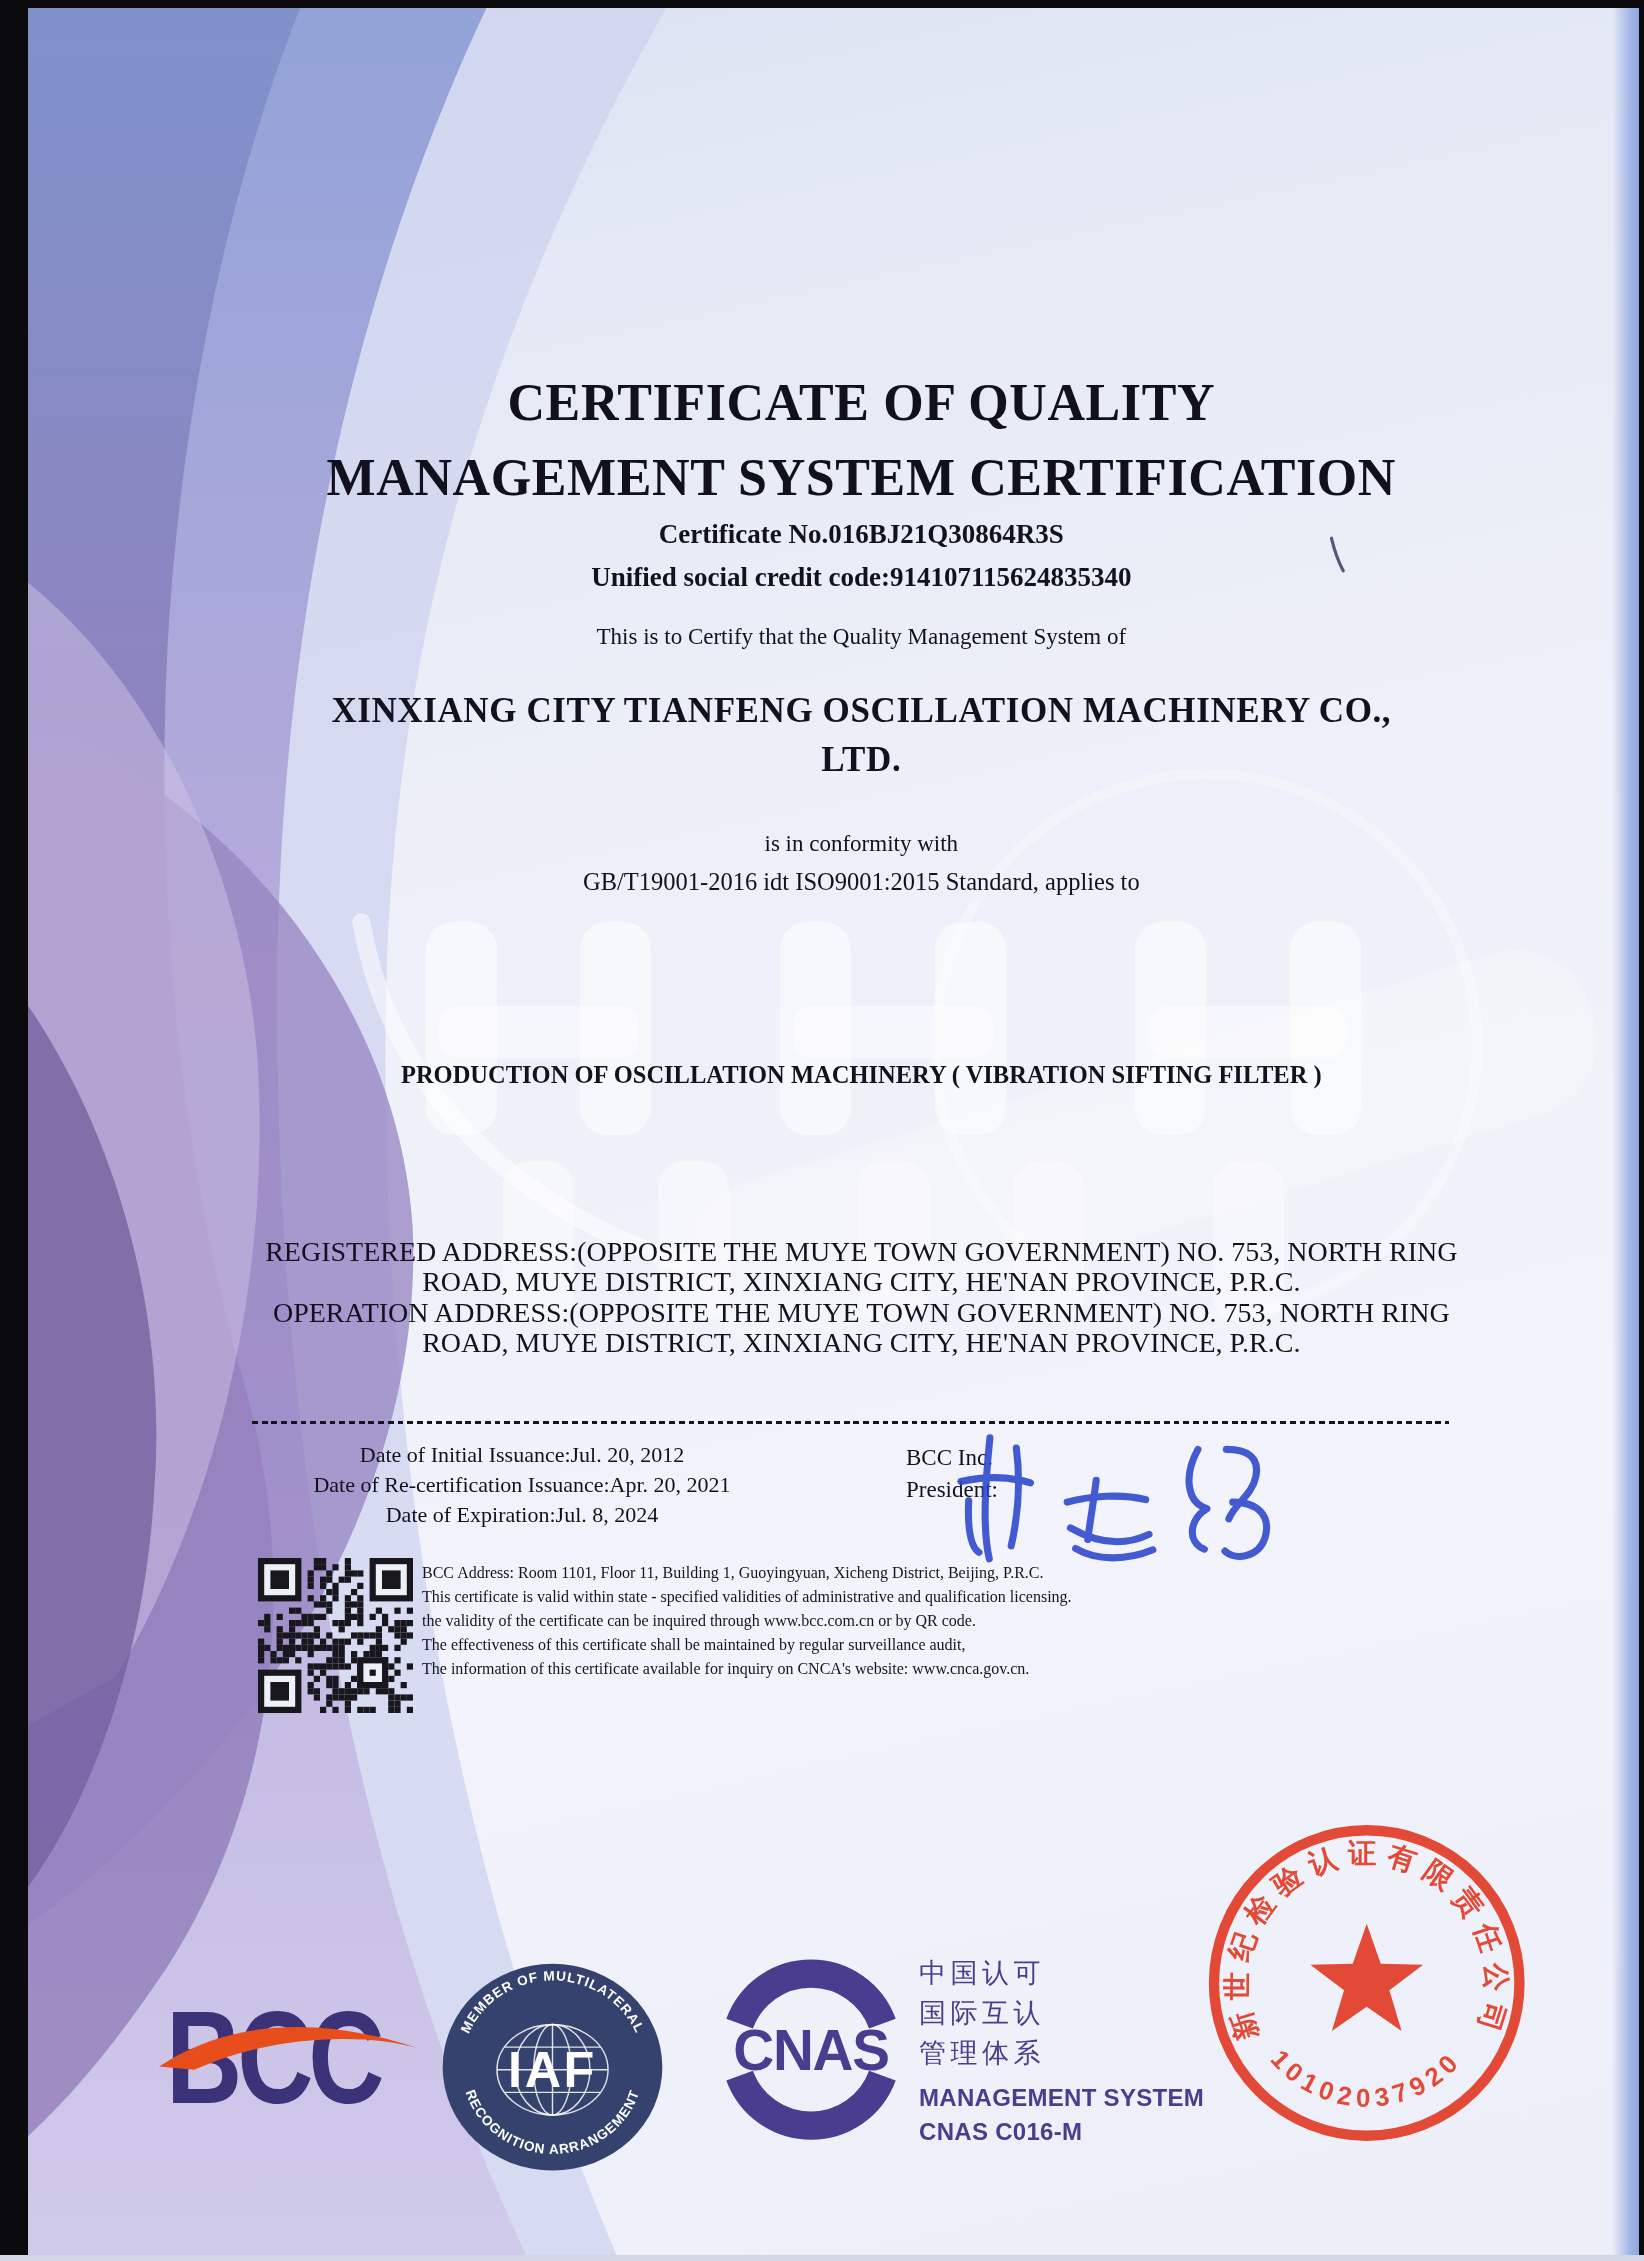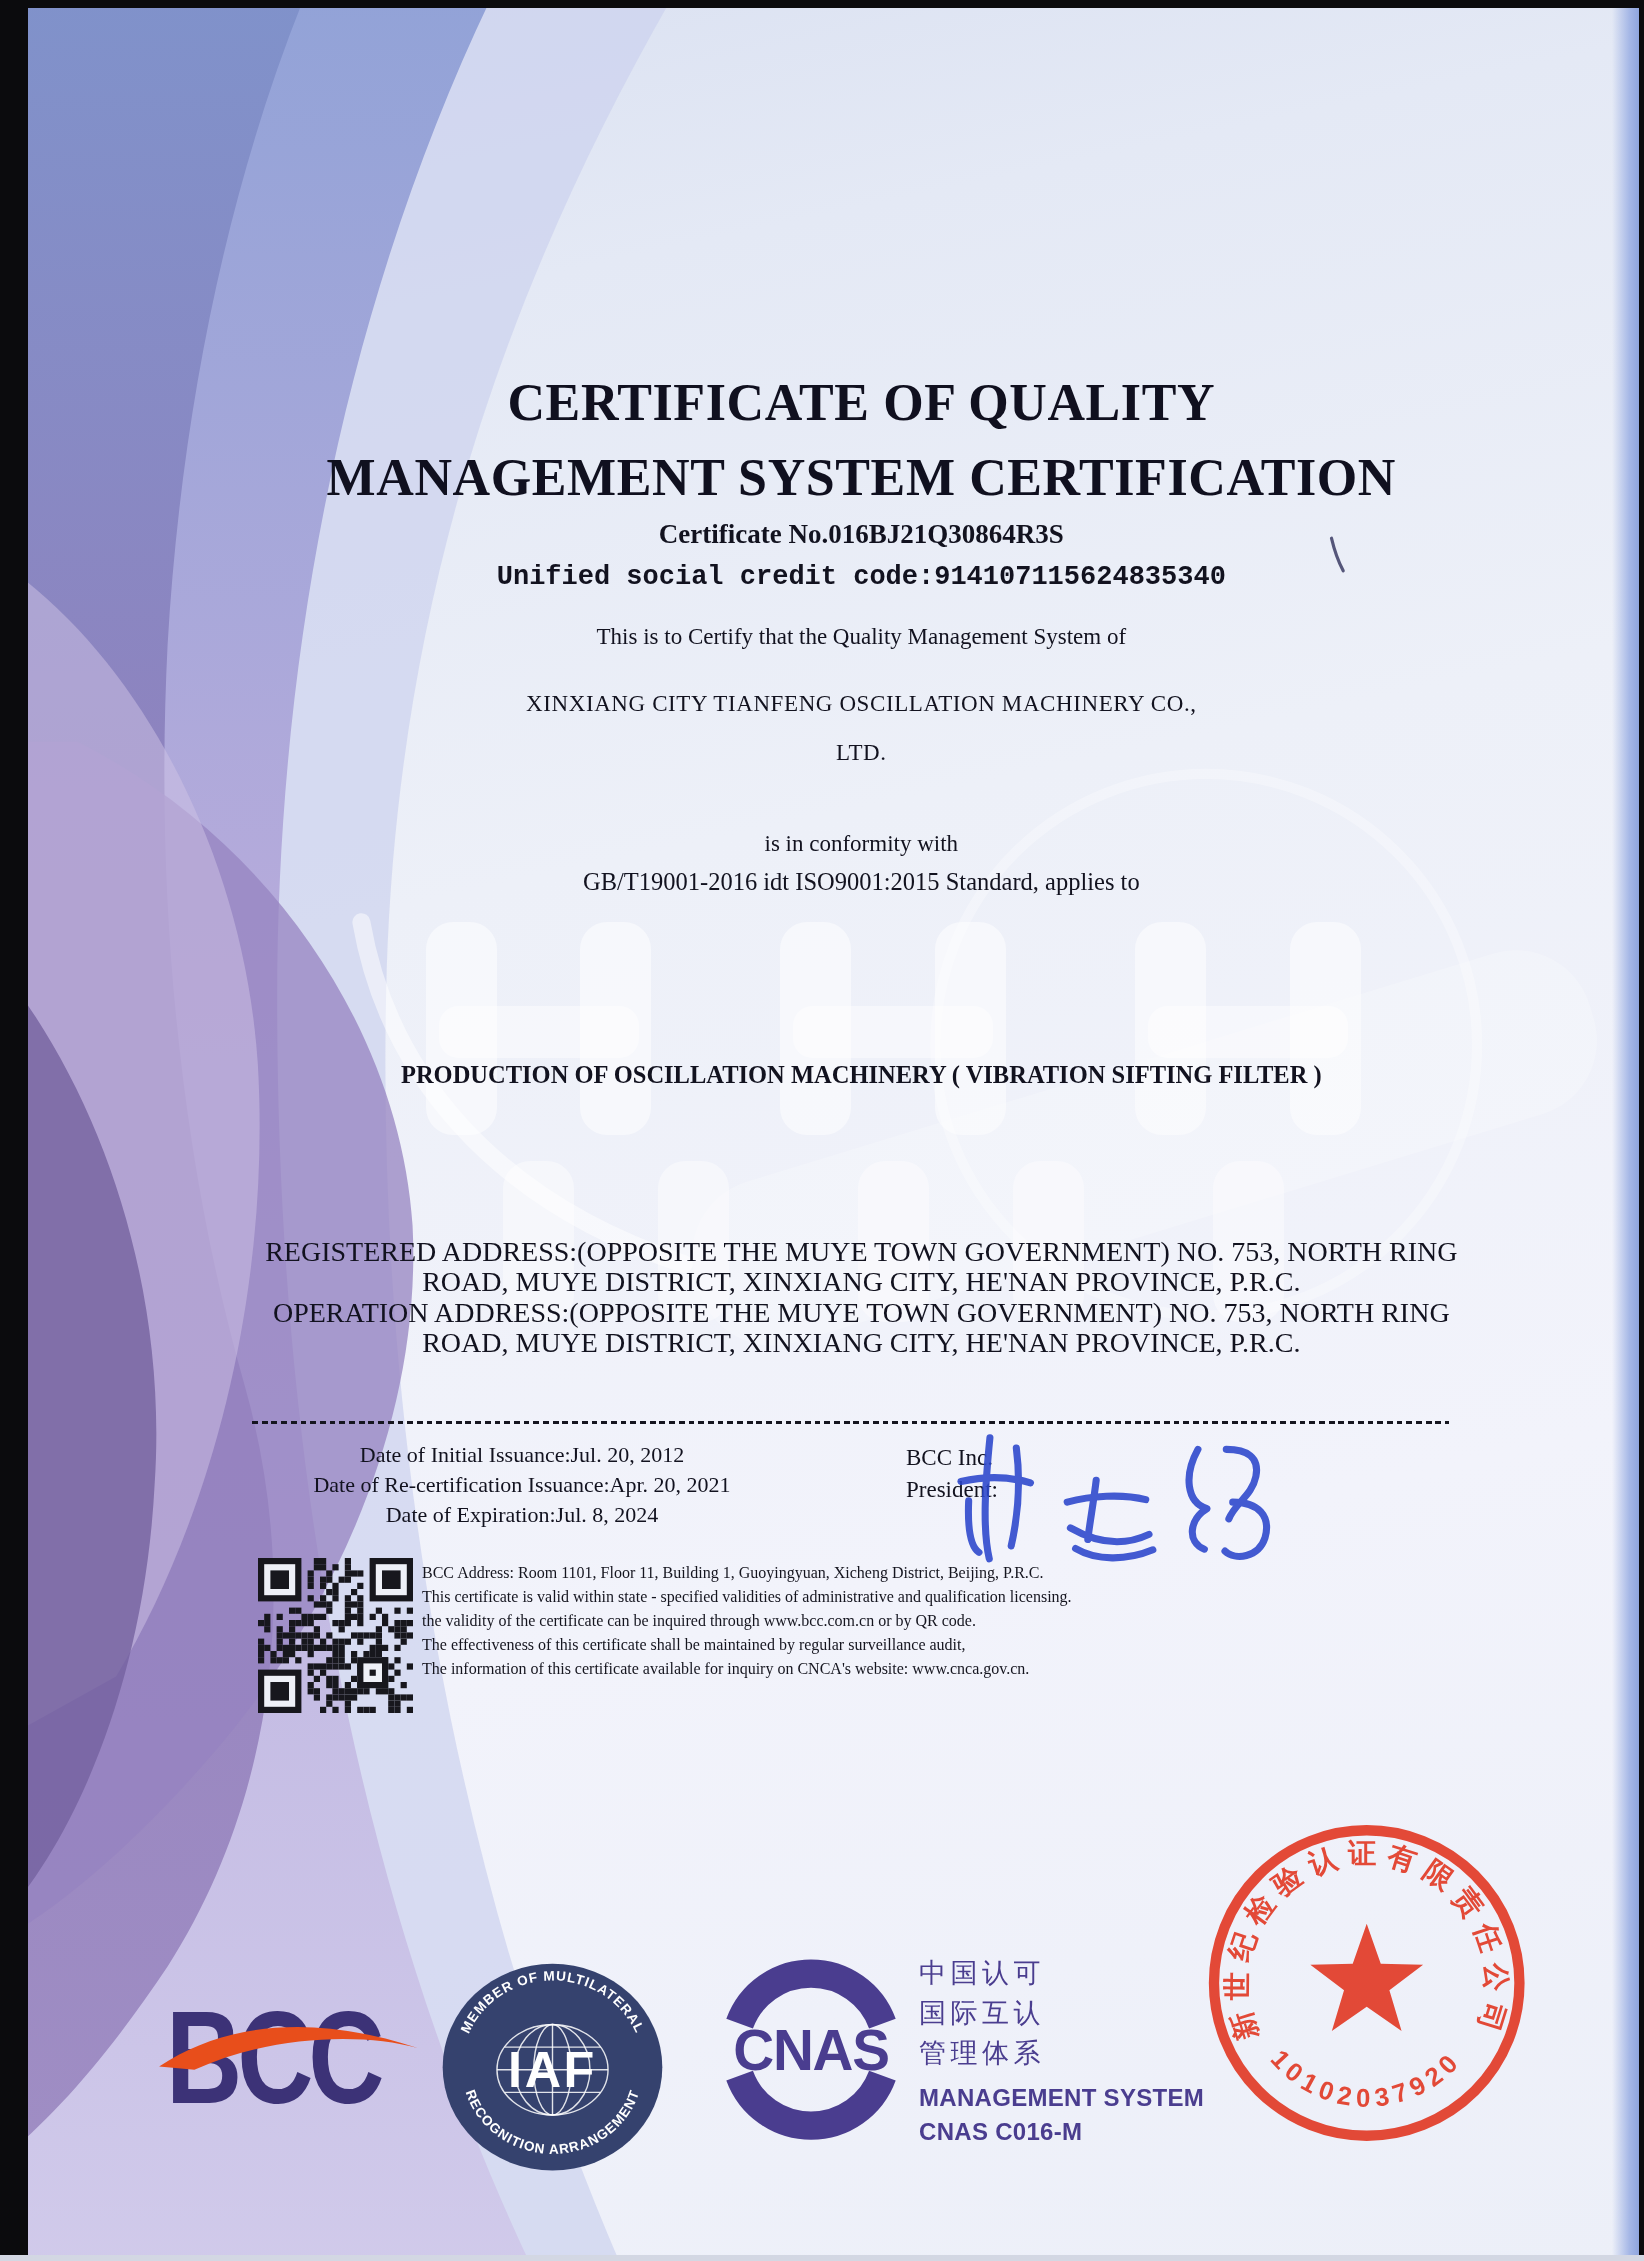--- a/index.html
+++ b/index.html
@@ -17,21 +17,21 @@
   .deco,.wm{position:absolute;pointer-events:none;}
   .wm-bar{position:absolute;background:rgba(255,255,255,.5);border-radius:27px;}
   .wm-bar2{position:absolute;background:rgba(255,255,255,.42);border-radius:27px;}
   .wm-cross{position:absolute;background:rgba(255,255,255,.45);border-radius:19.3px;}
   .wm-diag{position:absolute;background:rgba(255,255,255,.22);transform:rotate(-17deg);border-radius:77px;}
   .content{position:absolute;left:84px;right:6.4px;top:0;height:2261px;text-align:center;color:#12121f;z-index:10;}
   .line{position:absolute;left:0;right:0;}
   .title{font-size:52px;font-weight:bold;letter-spacing:0.6px;color:#10101f;}
   .certno{font-size:27px;font-weight:bold;}
   .certify{font-size:23px;}
-  .company{font-size:23px;font-weight:normal;letter-spacing:0.6px;}
+  .company{font-size:35px;font-weight:bold;letter-spacing:0.6px;}
   .conform{font-size:23px;}
   .standard{font-size:24.5px;}
   .scope{font-size:24.5px;font-weight:bold;}
   .addr{font-size:28px;font-weight:normal;line-height:30px;}
   .dashrule{position:absolute;left:252px;top:1421px;width:1197px;height:2.6px;z-index:11;
      background:repeating-linear-gradient(90deg,#15151f 0 5.8px,rgba(0,0,0,0) 5.8px 9.7px);}
   .dates{position:absolute;left:161px;top:1440px;width:722px;text-align:center;
      font-size:22px;line-height:30px;color:#12121f;z-index:11;}
   .issuer{position:absolute;left:906px;top:1442px;text-align:left;font-size:23px;line-height:32px;color:#12121f;z-index:11;}
   .sig-text{position:absolute;left:955px;top:1438px;font-size:77px;color:transparent;z-index:11;}
@@ -99,21 +99,21 @@
 
   <div class="edge-top"></div>
   <div class="edge-left"></div>
   <div class="edge-right"></div>
   <div class="edge-bottom"></div>
 
   <div class="content">
     <div class="line title" style="top:373px;">CERTIFICATE OF QUALITY</div>
     <div class="line title" style="top:448px;">MANAGEMENT SYSTEM CERTIFICATION</div>
     <div class="line certno" style="top:519px;">Certificate No.016BJ21Q30864R3S</div>
-    <div class="line certno" style="top:562px;font-family:Liberation Mono, monospace;">Unified social credit code:914107115624835340</div>
+    <div class="line certno" style="top:562px;">Unified social credit code:914107115624835340</div>
     <div class="line certify" style="top:624px;">This is to Certify that the Quality Management System of</div>
     <div class="line company" style="top:691px;">XINXIANG CITY TIANFENG OSCILLATION MACHINERY CO.,</div>
     <div class="line company" style="top:740px;">LTD.</div>
     <div class="line conform" style="top:831px;">is in conformity with</div>
     <div class="line standard" style="top:868px;">GB/T19001-2016 idt ISO9001:2015 Standard, applies to</div>
     <div class="line scope" style="top:1061px;">PRODUCTION OF OSCILLATION MACHINERY ( VIBRATION SIFTING FILTER )</div>
     <div class="line addr" style="top:1237px;">REGISTERED ADDRESS:(OPPOSITE THE MUYE TOWN GOVERNMENT) NO. 753, NORTH RING</div>
     <div class="line addr" style="top:1267px;">ROAD, MUYE DISTRICT, XINXIANG CITY, HE'NAN PROVINCE, P.R.C.</div>
     <div class="line addr" style="top:1298px;">OPERATION ADDRESS:(OPPOSITE THE MUYE TOWN GOVERNMENT) NO. 753, NORTH RING</div>
     <div class="line addr" style="top:1328px;">ROAD, MUYE DISTRICT, XINXIANG CITY, HE'NAN PROVINCE, P.R.C.</div>

